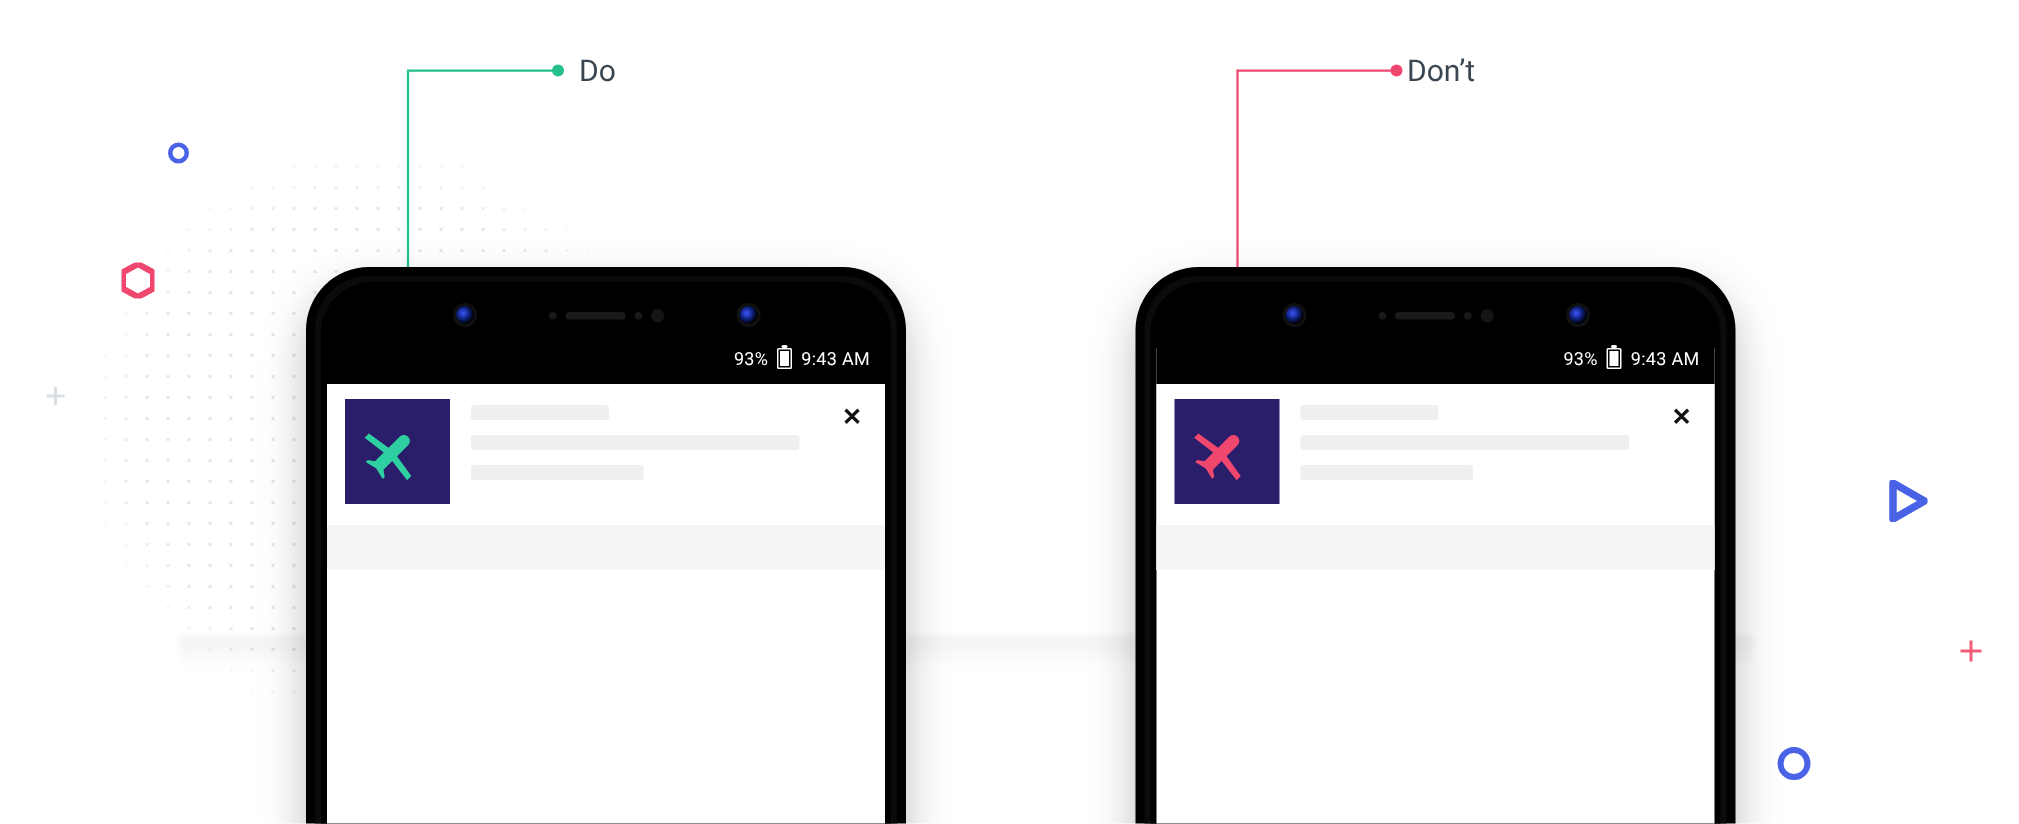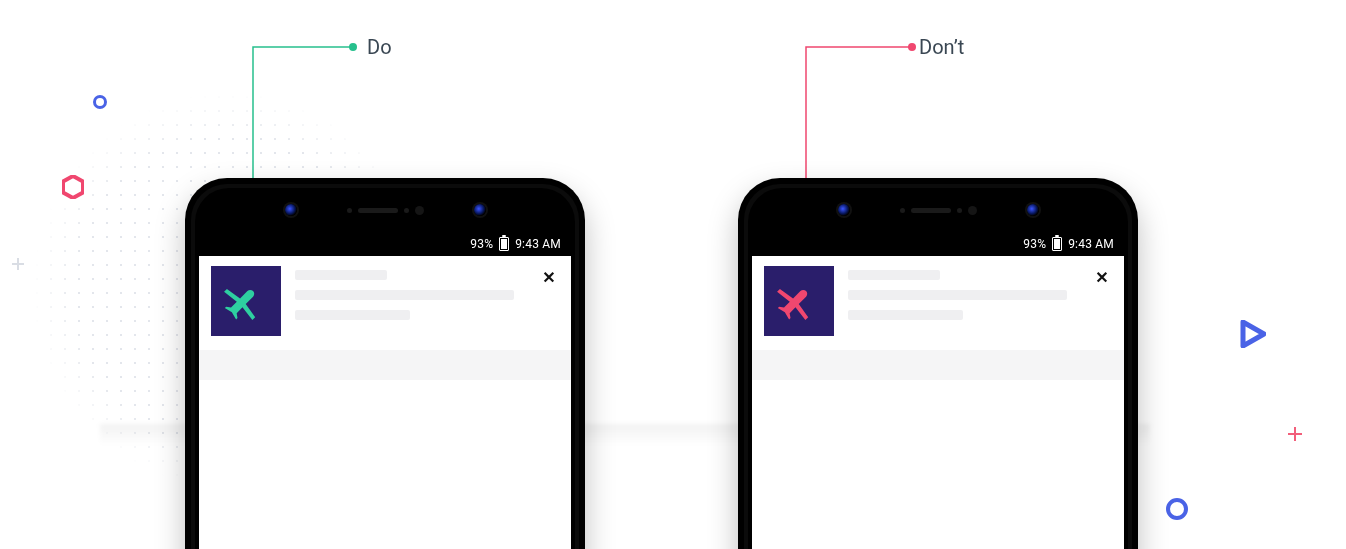--- a/index.html
+++ b/index.html
@@ -1,17 +1,17 @@
 <!DOCTYPE html>
 <html><head>
 <meta charset="utf-8">
 <style>
   * { box-sizing: border-box; margin: 0; padding: 0; }
   html, body { width: 1346px; height: 549px; background: #ffffff; font-family: -apple-system, BlinkMacSystemFont, "Segoe UI", Roboto, Arial, sans-serif; overflow: hidden; position: relative; }
-  .stage { position: relative; width: 1078px; height: 549px; }
+  .stage { position: relative; width: 1078px; height: 549px; margin-left: 19px; }
 
   
   .deco { position: absolute; pointer-events: none; }
   .deco-circle-outline { border-radius: 50%; }
   .deco-plus::before, .deco-plus::after { content:""; position:absolute; background: currentColor; }
   .deco-plus { position:absolute; }
   .deco-plus::before { left:50%; top:0; width:2px; height:100%; transform:translateX(-50%);}
   .deco-plus::after  { top:50%; left:0; height:2px; width:100%; transform:translateY(-50%);}
 
   .deco-hex { position:absolute; }
@@ -40,21 +40,21 @@
   .phone .inner { position:absolute; left:6px; right:6px; top:6px; bottom:0; border-radius:36px 36px 0 0; background:#0b0b0b; }
   .phone .glass-rim { position:absolute; left:10px; right:10px; top:10px; bottom:0; border-radius:34px 34px 0 0; background:#000; }
   .phone .screen { position:absolute; left:14px; right:14px; top:54px; bottom:0; background:#fff; }
   .phone .sensor-bar { position:absolute; top:22px; left:0; right:0; height:20px; display:flex; justify-content:center; gap:50px; align-items:center;}
   .phone .camera { width:12px; height:12px; border-radius:50%; background:radial-gradient(circle at 40% 40%, #3a55ff 0%, #0a1a66 45%, #000 70%); box-shadow:0 0 0 2px #111;}
   .phone .sensor-dots { display:flex; gap:6px; align-items:center;}
   .phone .sensor-dots span { width:5px; height:5px; background:#1a1a1a; border-radius:50%; display:block;}
   .phone .sensor-dots .long { width:40px; height:5px; border-radius:3px; background:#1a1a1a;}
   .phone .sensor-dots .ir { width:9px; height:9px; border-radius:50%; background:#151515;}
 
-  .status-bar { position:absolute; top:0; left:0; right:0; height:24px; background:#000; color:#fff; font-size:12px; display:flex; justify-content:flex-end; align-items:center; padding:0 10px; gap:6px; font-family: Roboto, Arial, sans-serif; letter-spacing:0.2px;}
+  .status-bar { position:absolute; top:0; left:0; right:0; height:24px; background:#000; color:#fff; font-size:12px; display:flex; justify-content:flex-end; padding:0 10px; gap:6px; font-family: Roboto, Arial, sans-serif; letter-spacing:0.2px;}
   .status-bar .batt { width:10px; height:14px; border:1px solid #fff; border-radius:1px; position:relative;}
   .status-bar .batt::before{content:"";position:absolute;top:-3px;left:2px;right:2px;height:2px;background:#fff;border-radius:1px;}
   .status-bar .batt::after{content:"";position:absolute;left:1px;right:1px;bottom:1px;height:80%;background:#fff;}
 
   .notif { position:absolute; left:0; right:0; top:24px; background:#fff; }
   .notif .row1 { display:flex; align-items:flex-start; padding:10px 12px 6px 12px; gap:14px;}
   .notif .icon-box { width:70px; height:70px; background:#2a1e6b; display:flex; align-items:center; justify-content:center; flex-shrink:0;}
   .notif .icon-box svg { width:48px; height:48px; }
   .notif .lines { flex:1; padding-top:4px;}
   .notif .ph { height:10px; background:#efeff1; border-radius:2px; margin-bottom:10px;}

